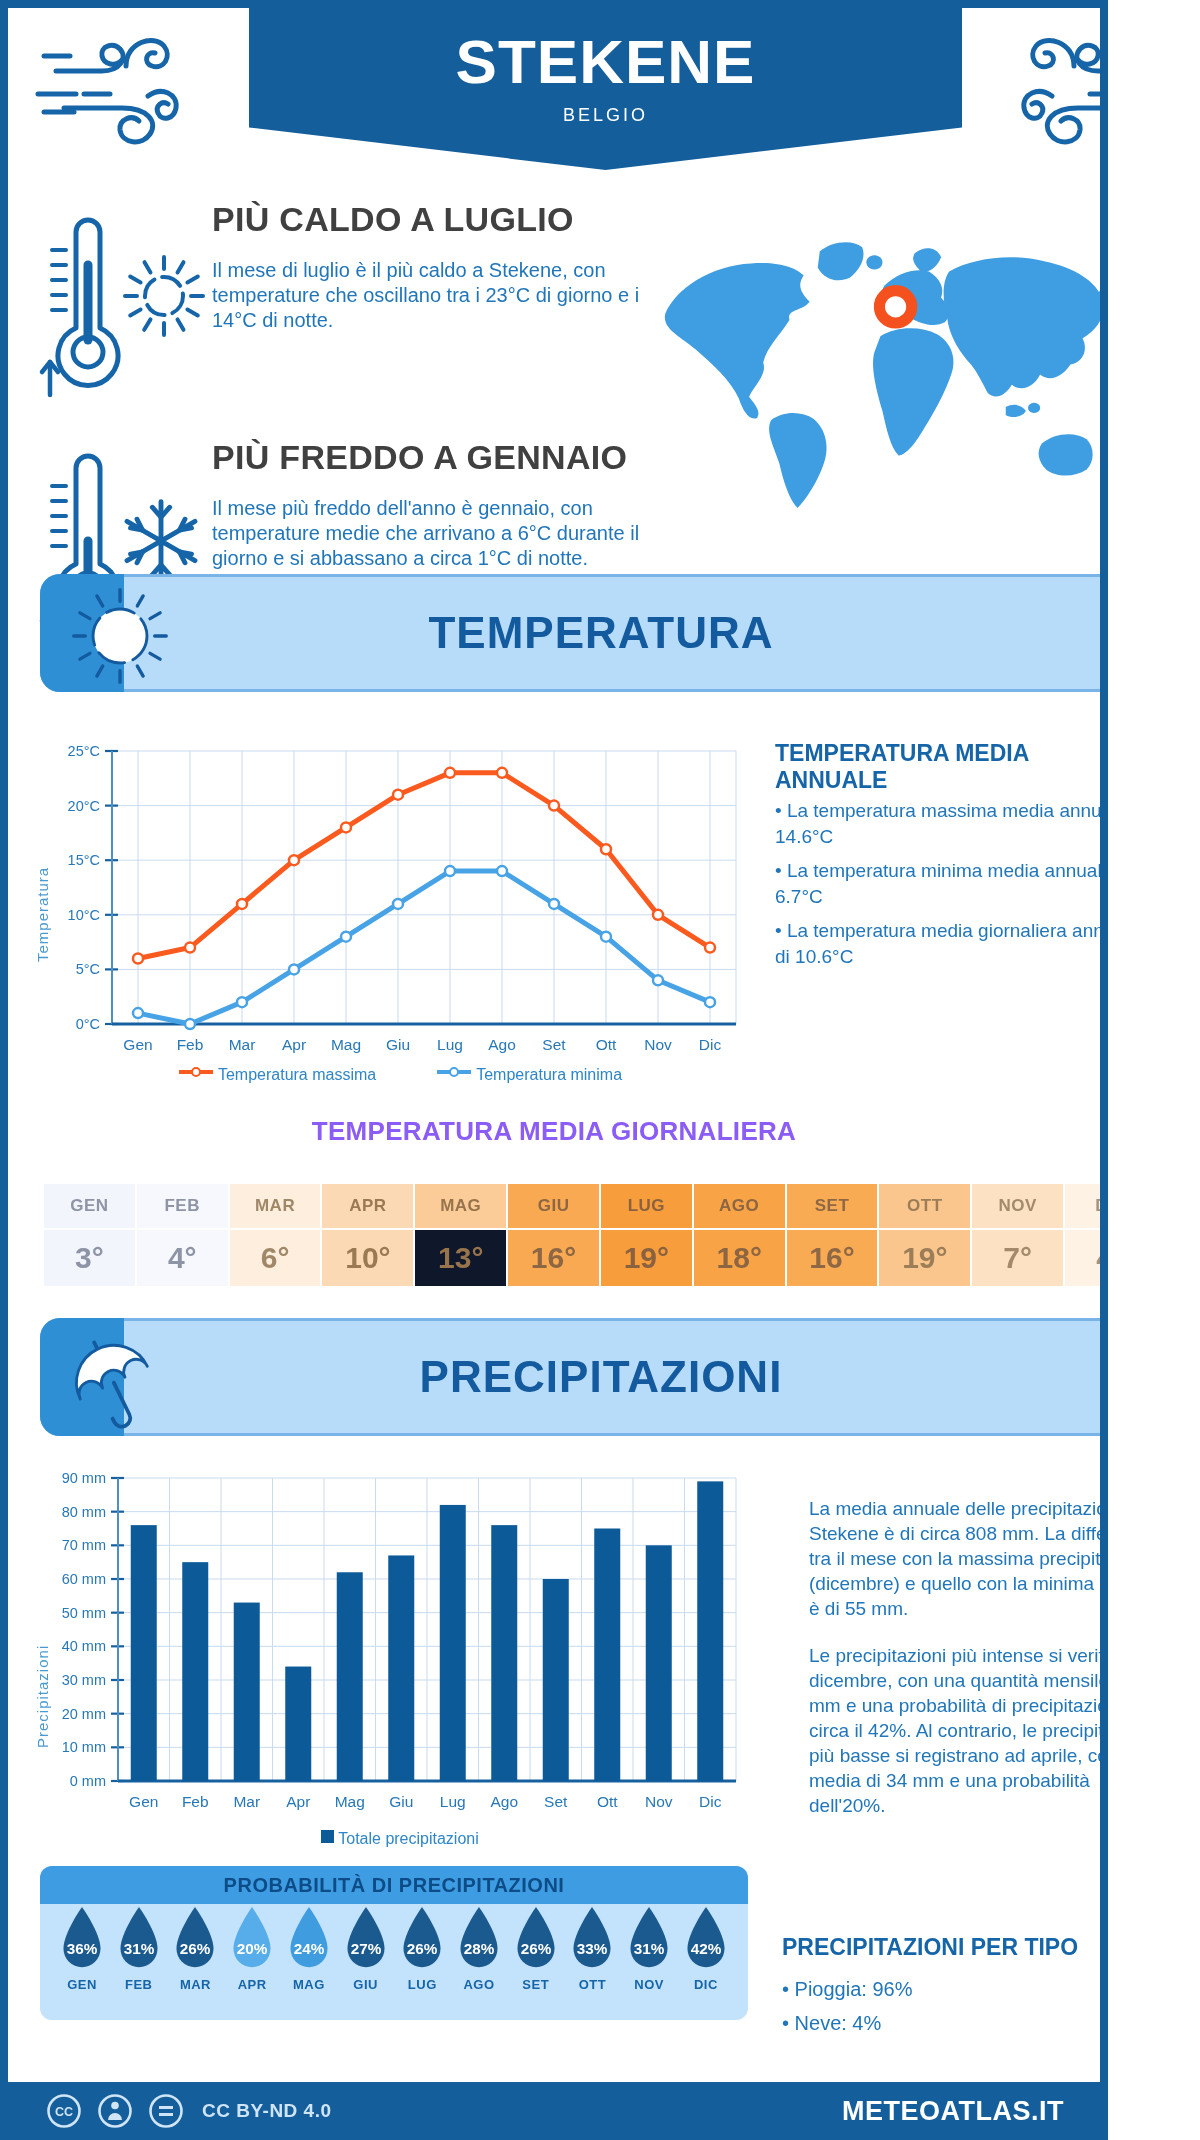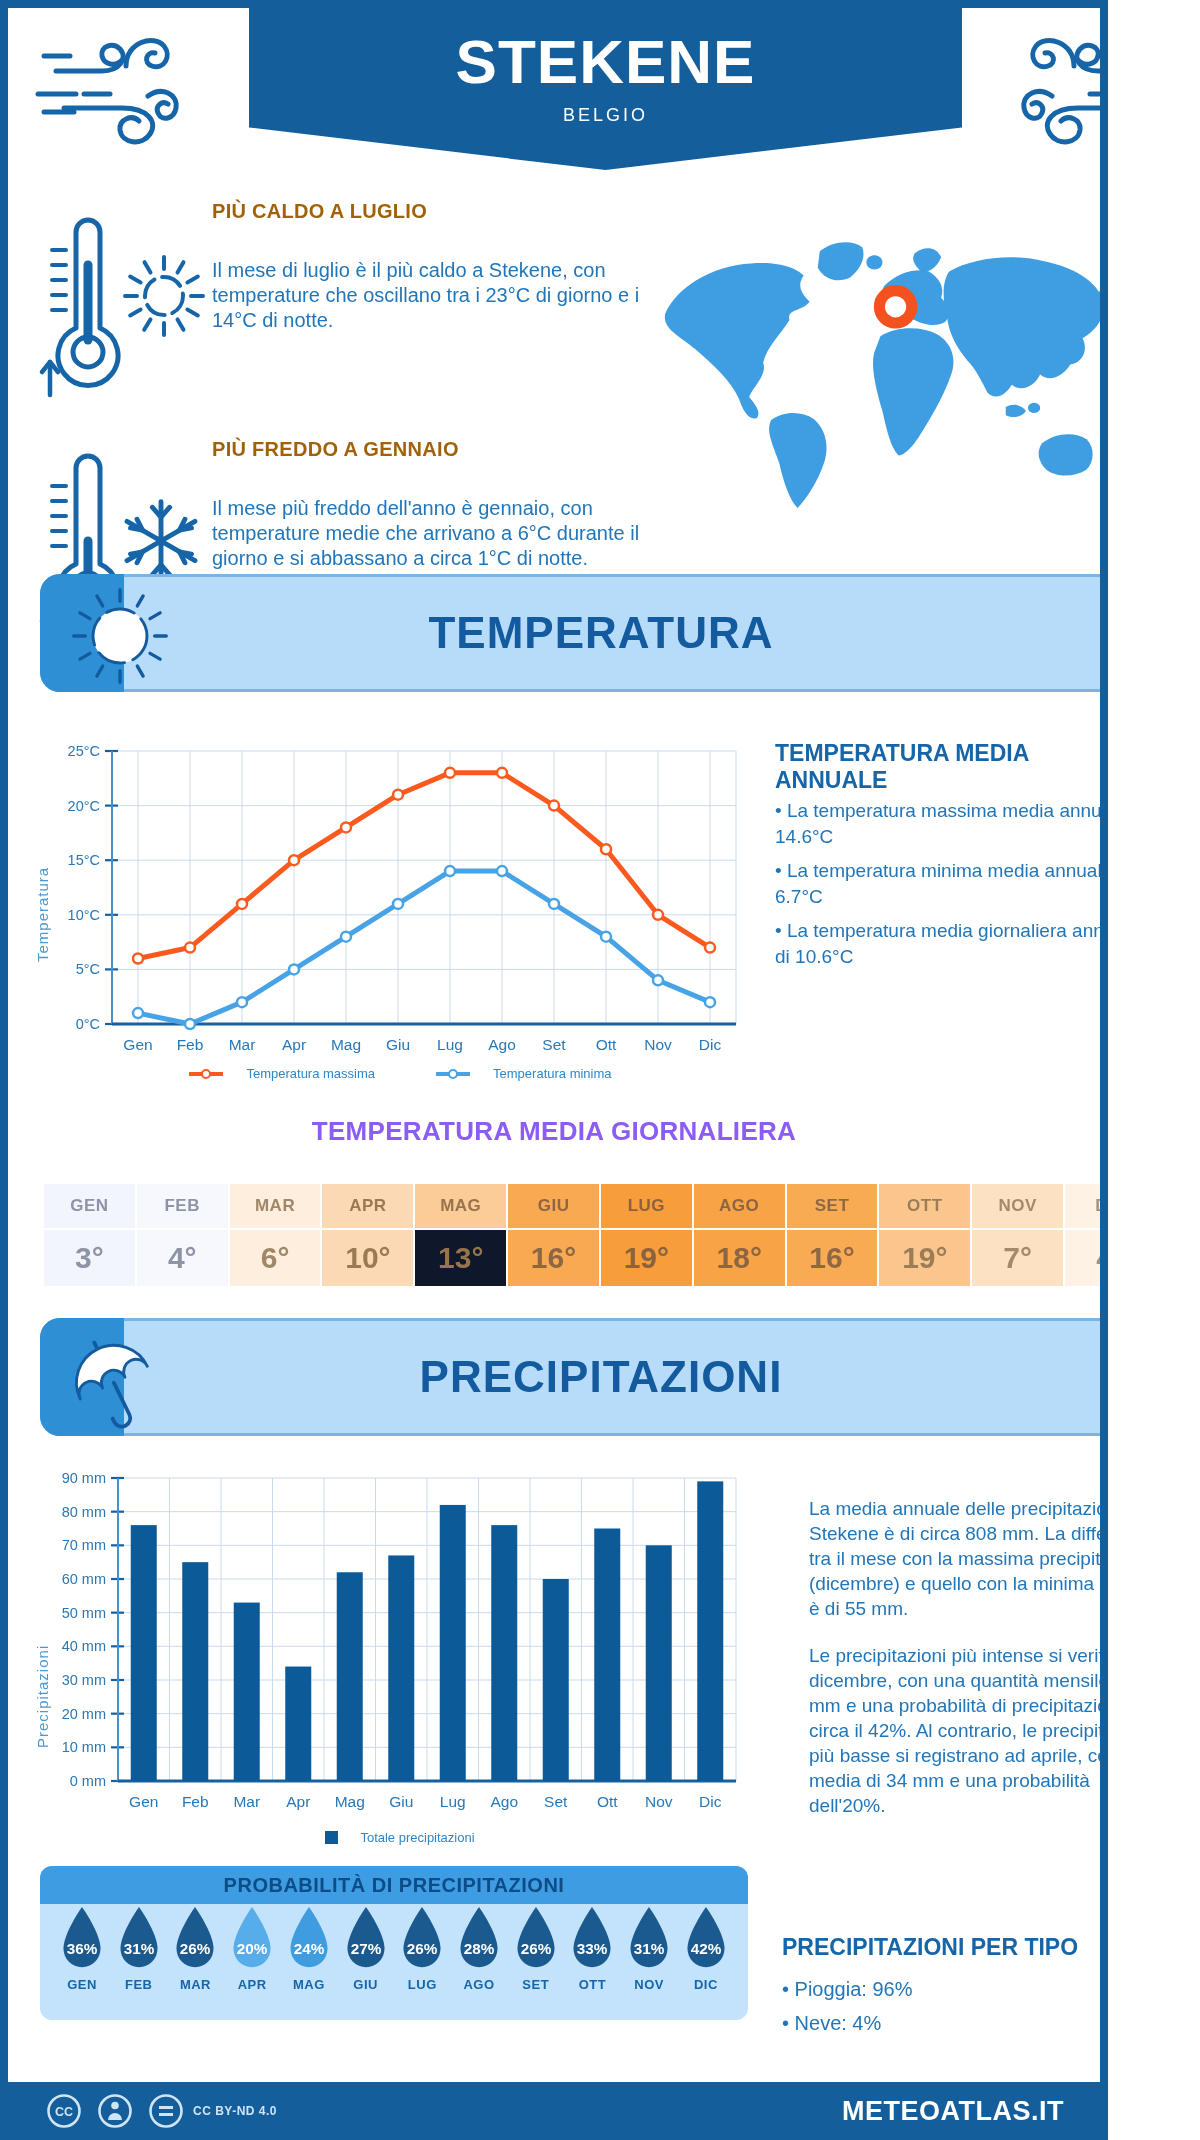--- a/index.html
+++ b/index.html
@@ -11,21 +11,21 @@
   
   .hero { position:absolute; left:249px; top:0; width:713px; height:170px; background:#145e9c;
           clip-path:polygon(0 0,100% 0,100% 75%,50% 100%,0 75%); z-index:10; }
   .hero-title { margin-top:26px; text-align:center; color:#fff; font-size:62px; font-weight:bold; letter-spacing:1px; }
   .hero-sub { text-align:center; color:#fff; font-size:18px; letter-spacing:3px; margin-top:8px; }
   .wind { position:absolute; top:22px; width:160px; height:140px; }
   .wind-left { left:30px; }
   .wind-right { left:1010px; transform:scaleX(-1); }
 
   
-  .hl-title { position:absolute; left:212px; font-size:20px; font-weight:bold; color:#a16207; letter-spacing:.3px; }
+  .hl-title { position:absolute; left:212px; font-size:34px; font-weight:bold; color:#404040; letter-spacing:.3px; }
   .hl-text { position:absolute; left:212px; width:440px; font-size:20px; line-height:25px; color:#2176ba; }
   .icon-abs { position:absolute; }
 
   
   .map-geo { position:absolute; left:650px; top:212px; }
   .geo-coords { position:absolute; left:1146px; top:214px; writing-mode:vertical-rl; font-size:20px; font-weight:bold; color:#1565a8; letter-spacing:1px; }
   .geo-region { position:absolute; left:1122px; top:216px; writing-mode:vertical-rl; font-size:13px; color:#66a3d6; letter-spacing:1.5px; }
 
   
   .banner { position:absolute; left:40px; width:1122px; height:118px; background:#b7dcf9;
@@ -39,21 +39,21 @@
   svg text { font-family:"Liberation Sans", sans-serif; }
   .vlabel { position:absolute; transform:rotate(-90deg); transform-origin:left top; font-size:15px; color:#4a9ad0; letter-spacing:1px; }
 
   .annual-title, .tipo-title { position:absolute; font-size:23px; font-weight:bold; color:#1565a8; }
   .bullets { position:absolute; font-size:19px; line-height:26px; color:#2176ba; }
   .bullets p { margin-bottom:8px; }
   .paras { position:absolute; font-size:19px; line-height:25px; color:#2176ba; }
   .paras p { margin-bottom:22px;margin-left:29px; }
 
   .legend { position:absolute; display:flex; justify-content:center; align-items:center; gap:60px; }
-  .legend-item { display:flex; align-items:center; gap:22px; font-size:13px; color:#2e86c8; }
+  .legend-item { display:flex; gap:4px; font-size:16px; color:#2e86c8; }
 
   .tbl-title { position:absolute; left:0; right:0; text-align:center; font-size:26px; font-weight:bold; color:#8b5cf6; letter-spacing:.3px; }
   .temp-table { position:absolute; left:44px; top:1184px; width:1112px; display:flex; gap:2px; }
   .tcol { flex:1; display:flex; flex-direction:column; gap:2px; }
   .tcol .m { height:44px; display:flex; align-items:center; justify-content:center; font-size:17px; font-weight:bold; letter-spacing:.5px; }
   .tcol .v { height:56px; display:flex; align-items:center; justify-content:center; font-size:30px; font-weight:bold; }
 
   
   .prob-box { position:absolute; left:40px; top:1866px; width:708px; height:154px; background:#c3e2fb; border-radius:12px; overflow:hidden; }
   .prob-head { height:38px; background:#3d9ce2; display:flex; align-items:center; justify-content:center;
@@ -61,21 +61,21 @@
   .drops { display:flex; justify-content:space-between; padding:0 16px 0 16px; }
   .drop-item { width:52px; text-align:center; }
   .drop-m { margin-top:2px; font-size:13px; font-weight:bold; color:#1565a8; letter-spacing:.5px; }
 
   .tipo-list { position:absolute; font-size:20px; line-height:34px; color:#2176ba; }
 
   
   .footer { position:absolute; left:0; right:0; bottom:0; height:58px; background:#145e9c; z-index:50;
             display:flex; align-items:center; }
   .cc-group { display:flex; align-items:center; gap:15px; margin-left:46px; }
-  .cc-label { margin-left:9px; font-size:12px; font-weight:bold; color:#cfe4f5; letter-spacing:.5px; }
+  .cc-label { margin-left:18px; font-size:19px; font-weight:bold; color:#cfe4f5; letter-spacing:.5px; }
   .brand { margin-left:auto; margin-right:44px; font-size:27px; font-weight:bold; color:#fff; letter-spacing:.5px; }
 </style>
 </head>
 <body>
 
 <div class="page">
   <div class="frame"></div>
 
   <svg class="wind wind-left" viewBox="0 0 160 140">
     <g fill="none" stroke="#1565a8" stroke-width="5" stroke-linecap="round">

